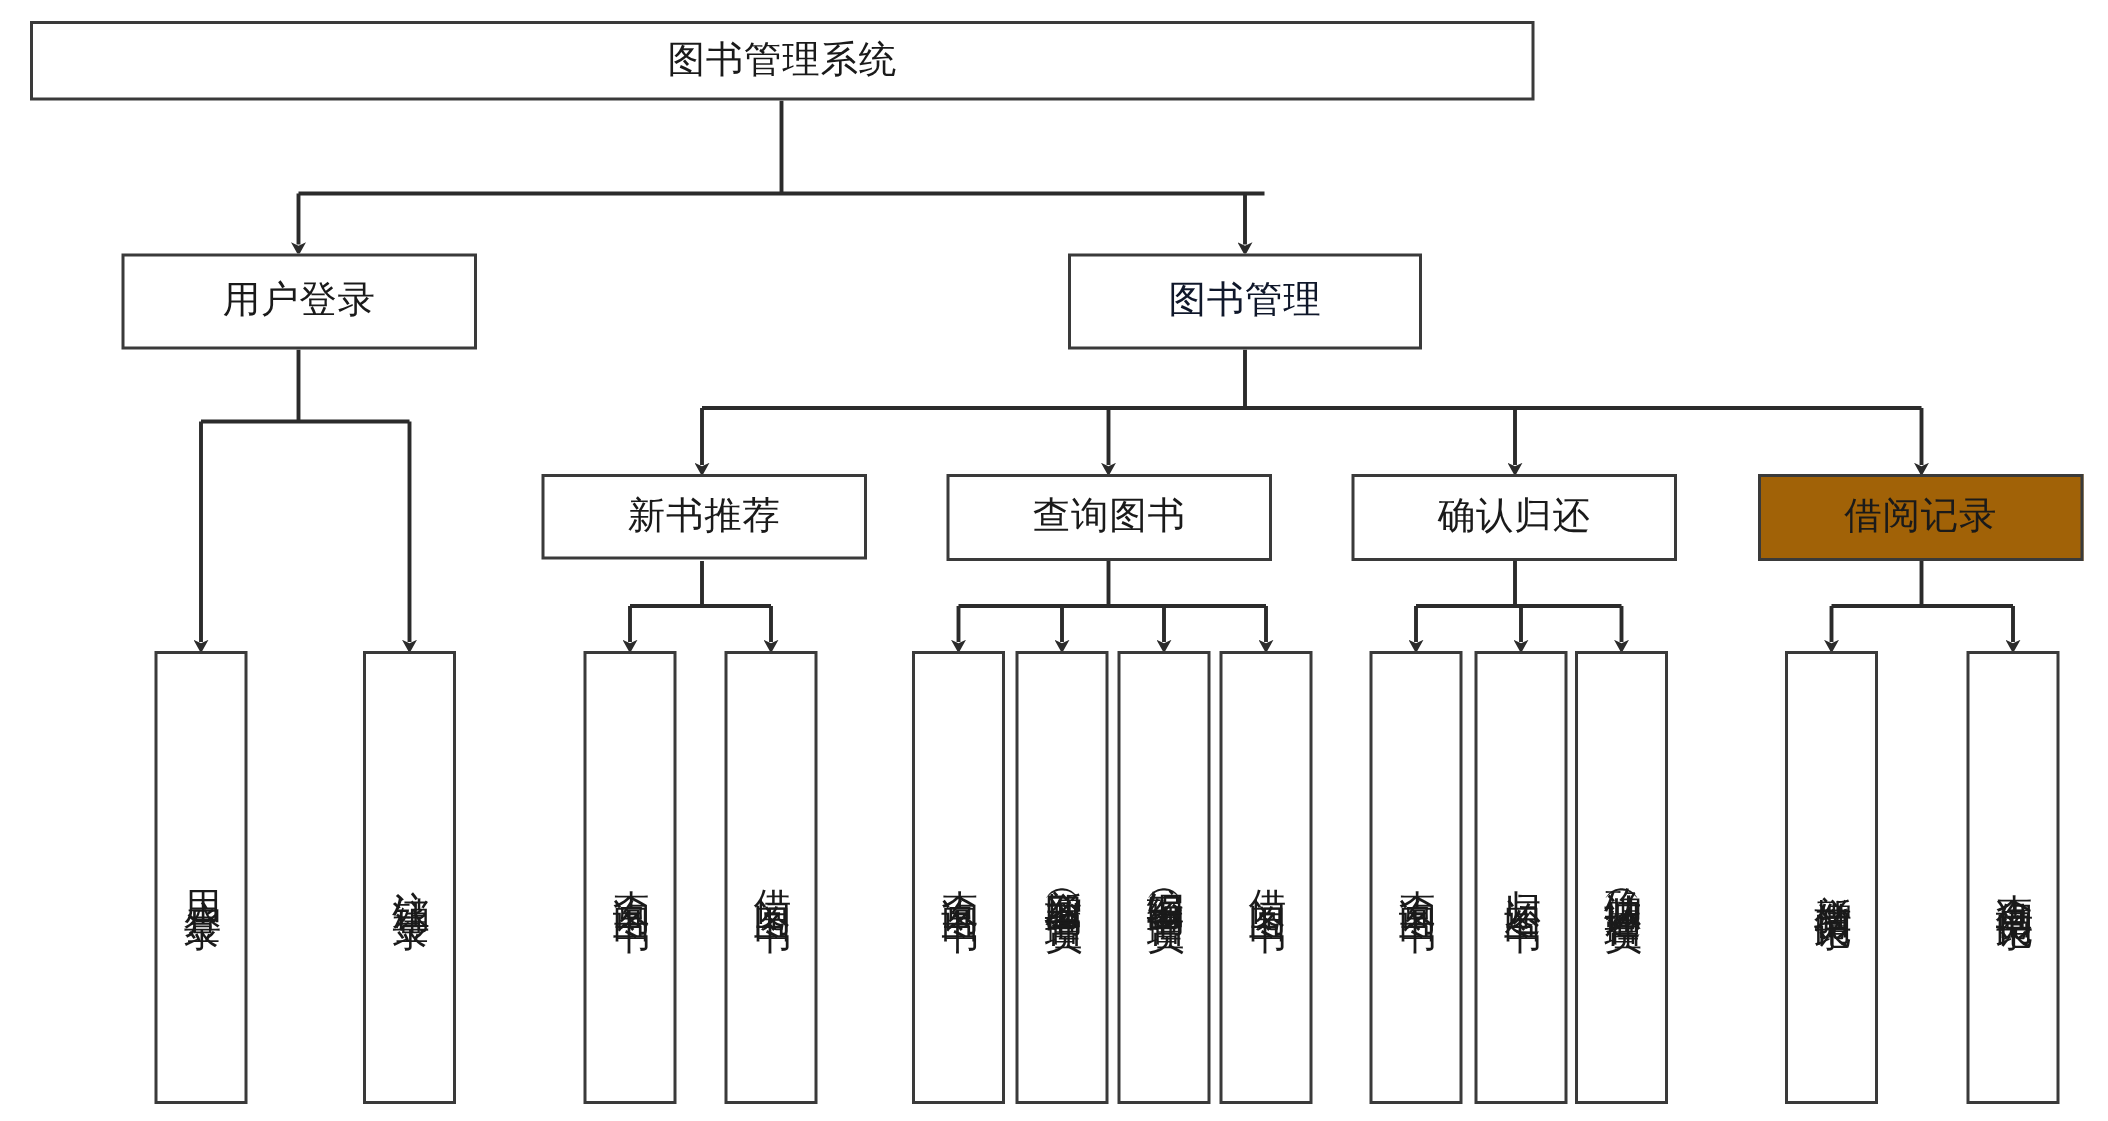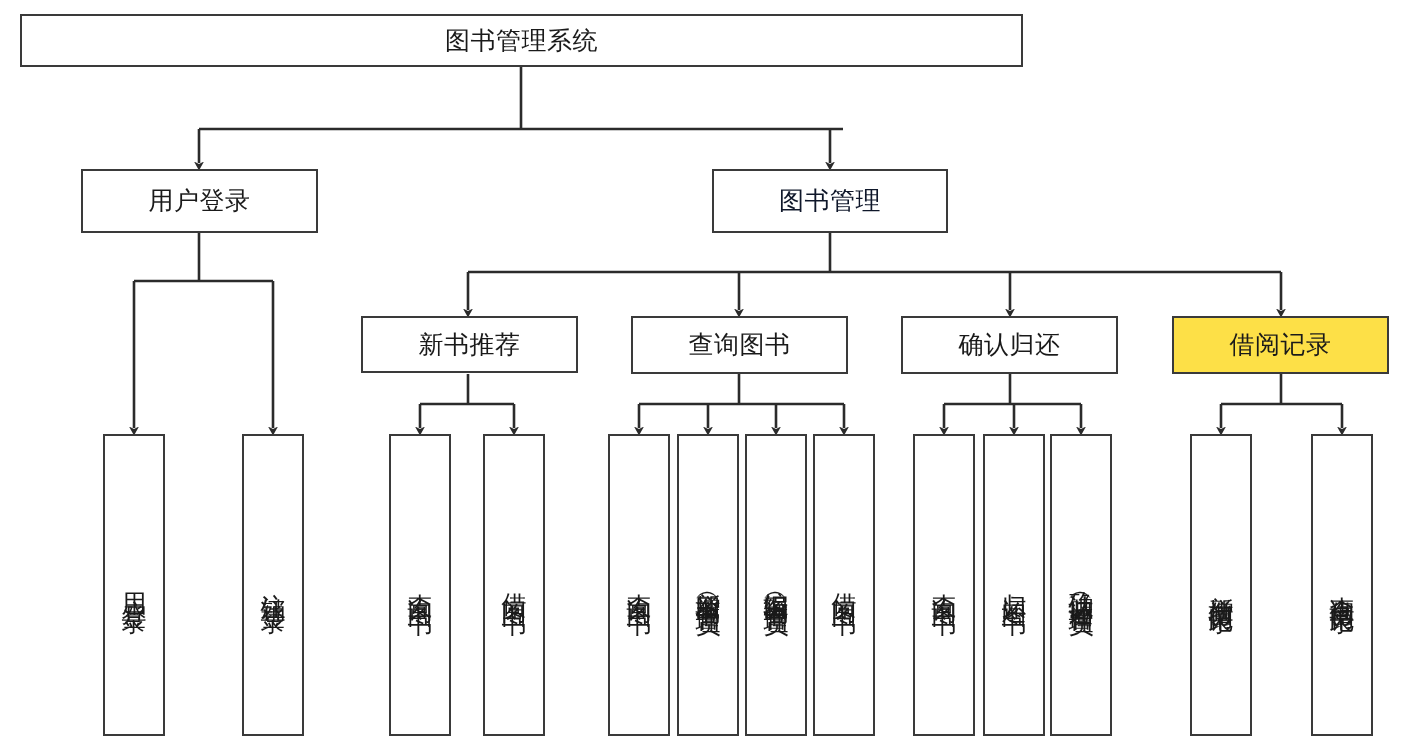--- a/index.html
+++ b/index.html
@@ -146,21 +146,21 @@
 
   <div class="node horiz" style="left: 361px; top: 316px; width: 217px; height: 57px; border-color: rgb(58, 58, 58); background: rgb(255, 255, 255);">
     <span class="node-label" style="color: rgb(26, 26, 26);">新书推荐</span>
   </div>
   <div class="node horiz" style="left: 631px; top: 316px; width: 217px; height: 58px; border-color: rgb(58, 58, 58); background: rgb(255, 255, 255);">
     <span class="node-label" style="color: rgb(26, 26, 26);">查询图书</span>
   </div>
   <div class="node horiz" style="left: 901px; top: 316px; width: 217px; height: 58px; border-color: rgb(58, 58, 58); background: rgb(255, 255, 255);">
     <span class="node-label" style="color: rgb(26, 26, 26);">确认归还</span>
   </div>
-  <div class="node horiz" style="left: 1172px; top: 316px; width: 217px; height: 58px; border-color: rgb(58, 58, 58); background: #fde047;">
+  <div class="node horiz" style="left: 1172px; top: 316px; width: 217px; height: 58px; border-color: rgb(58, 58, 58); background: #a16207;">
     <span class="node-label" style="color: rgb(26, 26, 26);">借阅记录</span>
   </div>
 
   <div class="node leaf" style="left: 103px; top: 434px; width: 62px; height: 302px; border-color: rgb(58, 58, 58); background: rgb(255, 255, 255);">
     <span class="node-label" style="color: rgb(26, 26, 26);">用户登录</span>
   </div>
   <div class="node leaf" style="left: 242px; top: 434px; width: 62px; height: 302px; border-color: rgb(58, 58, 58); background: rgb(255, 255, 255);">
     <span class="node-label" style="color: rgb(26, 26, 26);">注销登录</span>
   </div>
   <div class="node leaf" style="left: 389px; top: 434px; width: 62px; height: 302px; border-color: rgb(58, 58, 58); background: rgb(255, 255, 255);">

